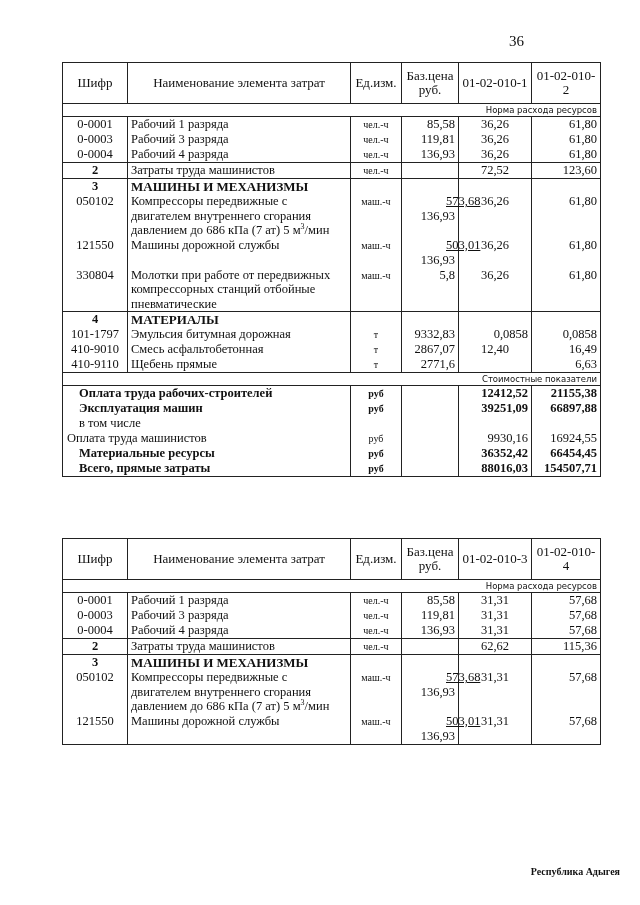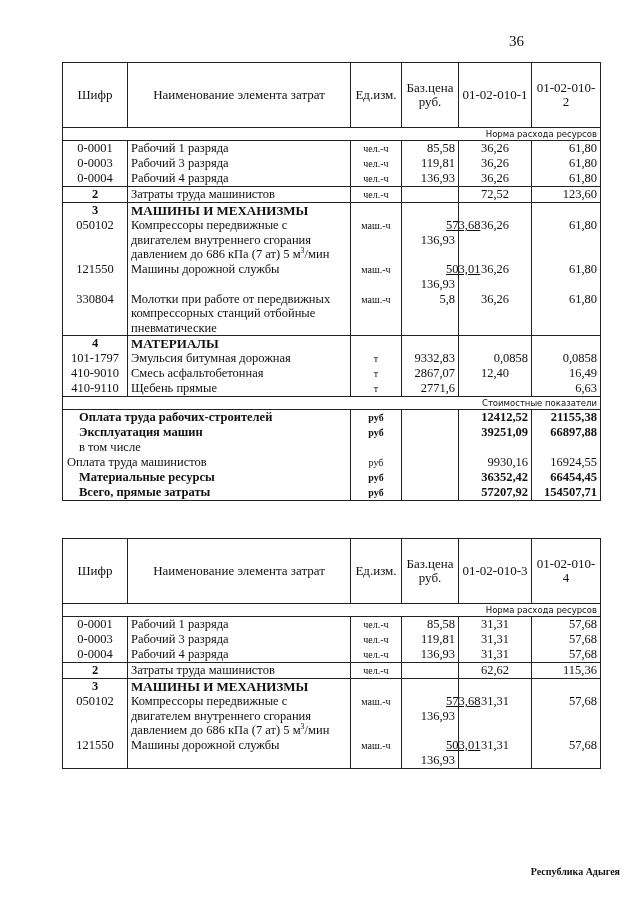--- a/index.html
+++ b/index.html
@@ -1,21 +1,21 @@
 <!DOCTYPE html>
 <html><head>
 <meta charset="utf-8">
 <style>
   html, body { margin:0; padding:0; background:#ffffff; }
   body { width:640px; height:905px; position:relative; overflow:hidden; font-family:"Liberation Serif", serif; color:#111; }
   .page-num { position:absolute; top:33px; left:0; width:524px; text-align:right; font-size:15px; }
   table.est { position:absolute; left:62px; width:538px; border-collapse:collapse; table-layout:fixed; font-size:12.5px; line-height:15px; }
   table.est col.c1 { width:65px; } table.est col.c2 { width:223px; } table.est col.c3 { width:51px; }
   table.est col.c4 { width:57px; } table.est col.c5 { width:73px; } table.est col.c6 { width:69px; }
-  table.est th { font-weight:normal; border:1px solid #222; text-align:center; vertical-align:middle; font-size:13px; padding:16px 2px; height:32px; line-height:14px; }
+  table.est th { font-weight:normal; border:1px solid #222; text-align:center; vertical-align:middle; font-size:13px; padding:4px 2px; height:32px; line-height:14px; }
   table.est td { border-left:1px solid #222; border-right:1px solid #222; padding:0 3px; vertical-align:top; white-space:nowrap; }
   .sub td { border-top:1px solid #222; border-bottom:1px solid #222; font-family:"DejaVu Sans", sans-serif; font-size:8.5px; text-align:right; height:12px; line-height:12px; padding:0 4px; }
   td.code { text-align:center; }
   td.unit { text-align:center; font-size:10px; }
   td.num { text-align:right; }
   td.nc { text-align:center; }
   td.desc { white-space:normal; line-height:14.5px; }
   tr.sep td { border-top:1px solid #222; }
   tr.last td { border-bottom:1px solid #222; }
   .b { font-weight:bold; }
@@ -181,21 +181,21 @@
     <td colspan="2" class="b" style="padding-left:16px;">Материальные ресурсы</td>
     <td class="unit b">руб</td>
     <td></td>
     <td class="num b">36352,42</td>
     <td class="num b">66454,45</td>
   </tr>
   <tr class="last">
     <td colspan="2" class="b" style="padding-left:16px;">Всего, прямые затраты</td>
     <td class="unit b">руб</td>
     <td></td>
-    <td class="num b">57207,92</td>
+    <td class="num b">88016,03</td>
     <td class="num b">154507,71</td>
   </tr>
 </tbody>
   </table>
 
 <table class="est" style="top:538px;">
   <colgroup>
       <col class="c1">
       <col class="c2">
       <col class="c3">

